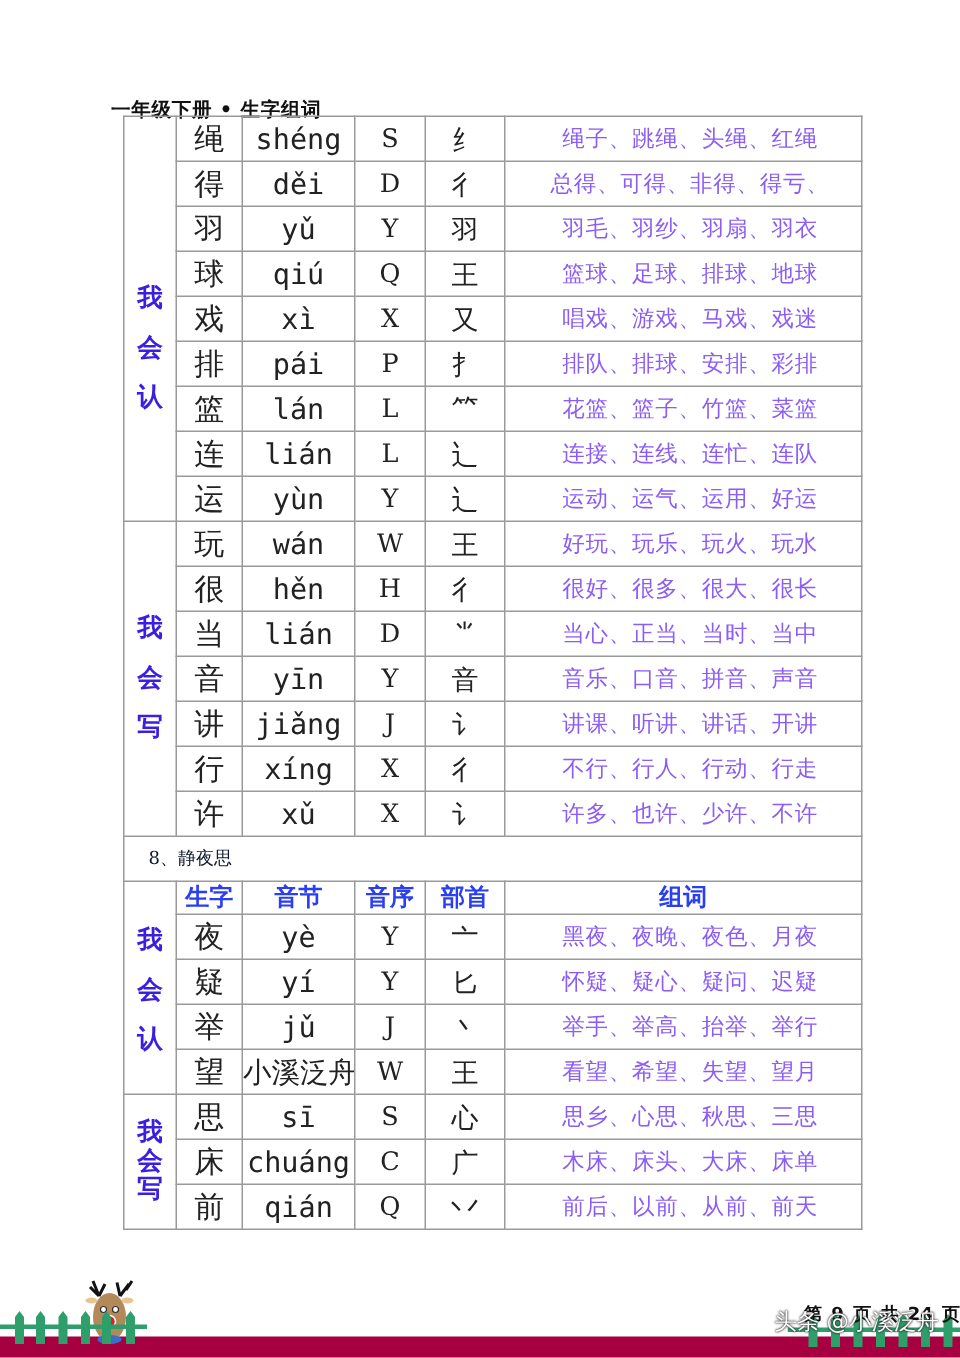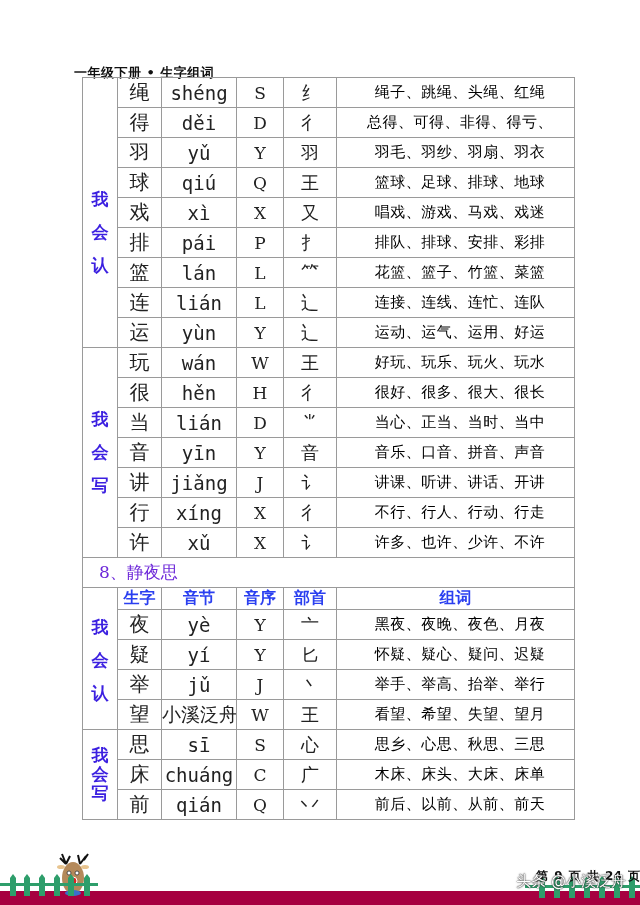--- a/index.html
+++ b/index.html
@@ -28,22 +28,22 @@
   .label-cell {
     color: #3b1fe0; font-size: 17px; font-family: "DejaVu Sans", sans-serif; font-weight: bold;
   }
   .label-cell span { display: block; line-height: 1; }
   .label-spaced span { margin: 16px 0; }
   .label-tight span { margin: 2px 0; }
   .char { font-size: 20px; color: #222; }
   .py { font-size: 19px; font-family: "DejaVu Sans Mono", monospace; color: #222; }
   .seq { font-size: 17px; font-family: "DejaVu Serif", serif; color: #222; }
   .rad { font-size: 18px; color: #222; }
-  .wds { font-size: 15px; text-align: right; padding-left: 9px !important; color: #000000; letter-spacing: 0.5px; }
-  .section-title { text-align: left !important; padding-left: 16px !important; font-size: 17px; color: #6d28d9; }
+  .wds { font-size: 15px; text-align: right; padding-left: 9px !important; color: #8b5cf6; letter-spacing: 0.5px; }
+  .section-title { text-align: left !important; padding-left: 16px !important; font-size: 12px; color: #0f172a; }
   .hdr { color: #2a3ff0; font-size: 16px; font-family: "DejaVu Sans", sans-serif; font-weight: bold; height: 18px !important; }
   .footer-bar { position: absolute; left: 0; top: 891px; width: 640px; height: 14px; background: #a60040; }
   .page-num {
     position: absolute; left: 0; width: 640px; top: 868px; text-align: right;
     font-family: "DejaVu Sans", sans-serif; font-weight: bold; font-size: 12px; color: #111;
     word-spacing: 2px;
   }
   .watermark {
     position: absolute; right: 14px; top: 872px; font-family: "DejaVu Sans", sans-serif;
     font-size: 15px; color: #fff; text-shadow: 0 0 2px #333, 0 0 1px #000; margin-left: 24px;

